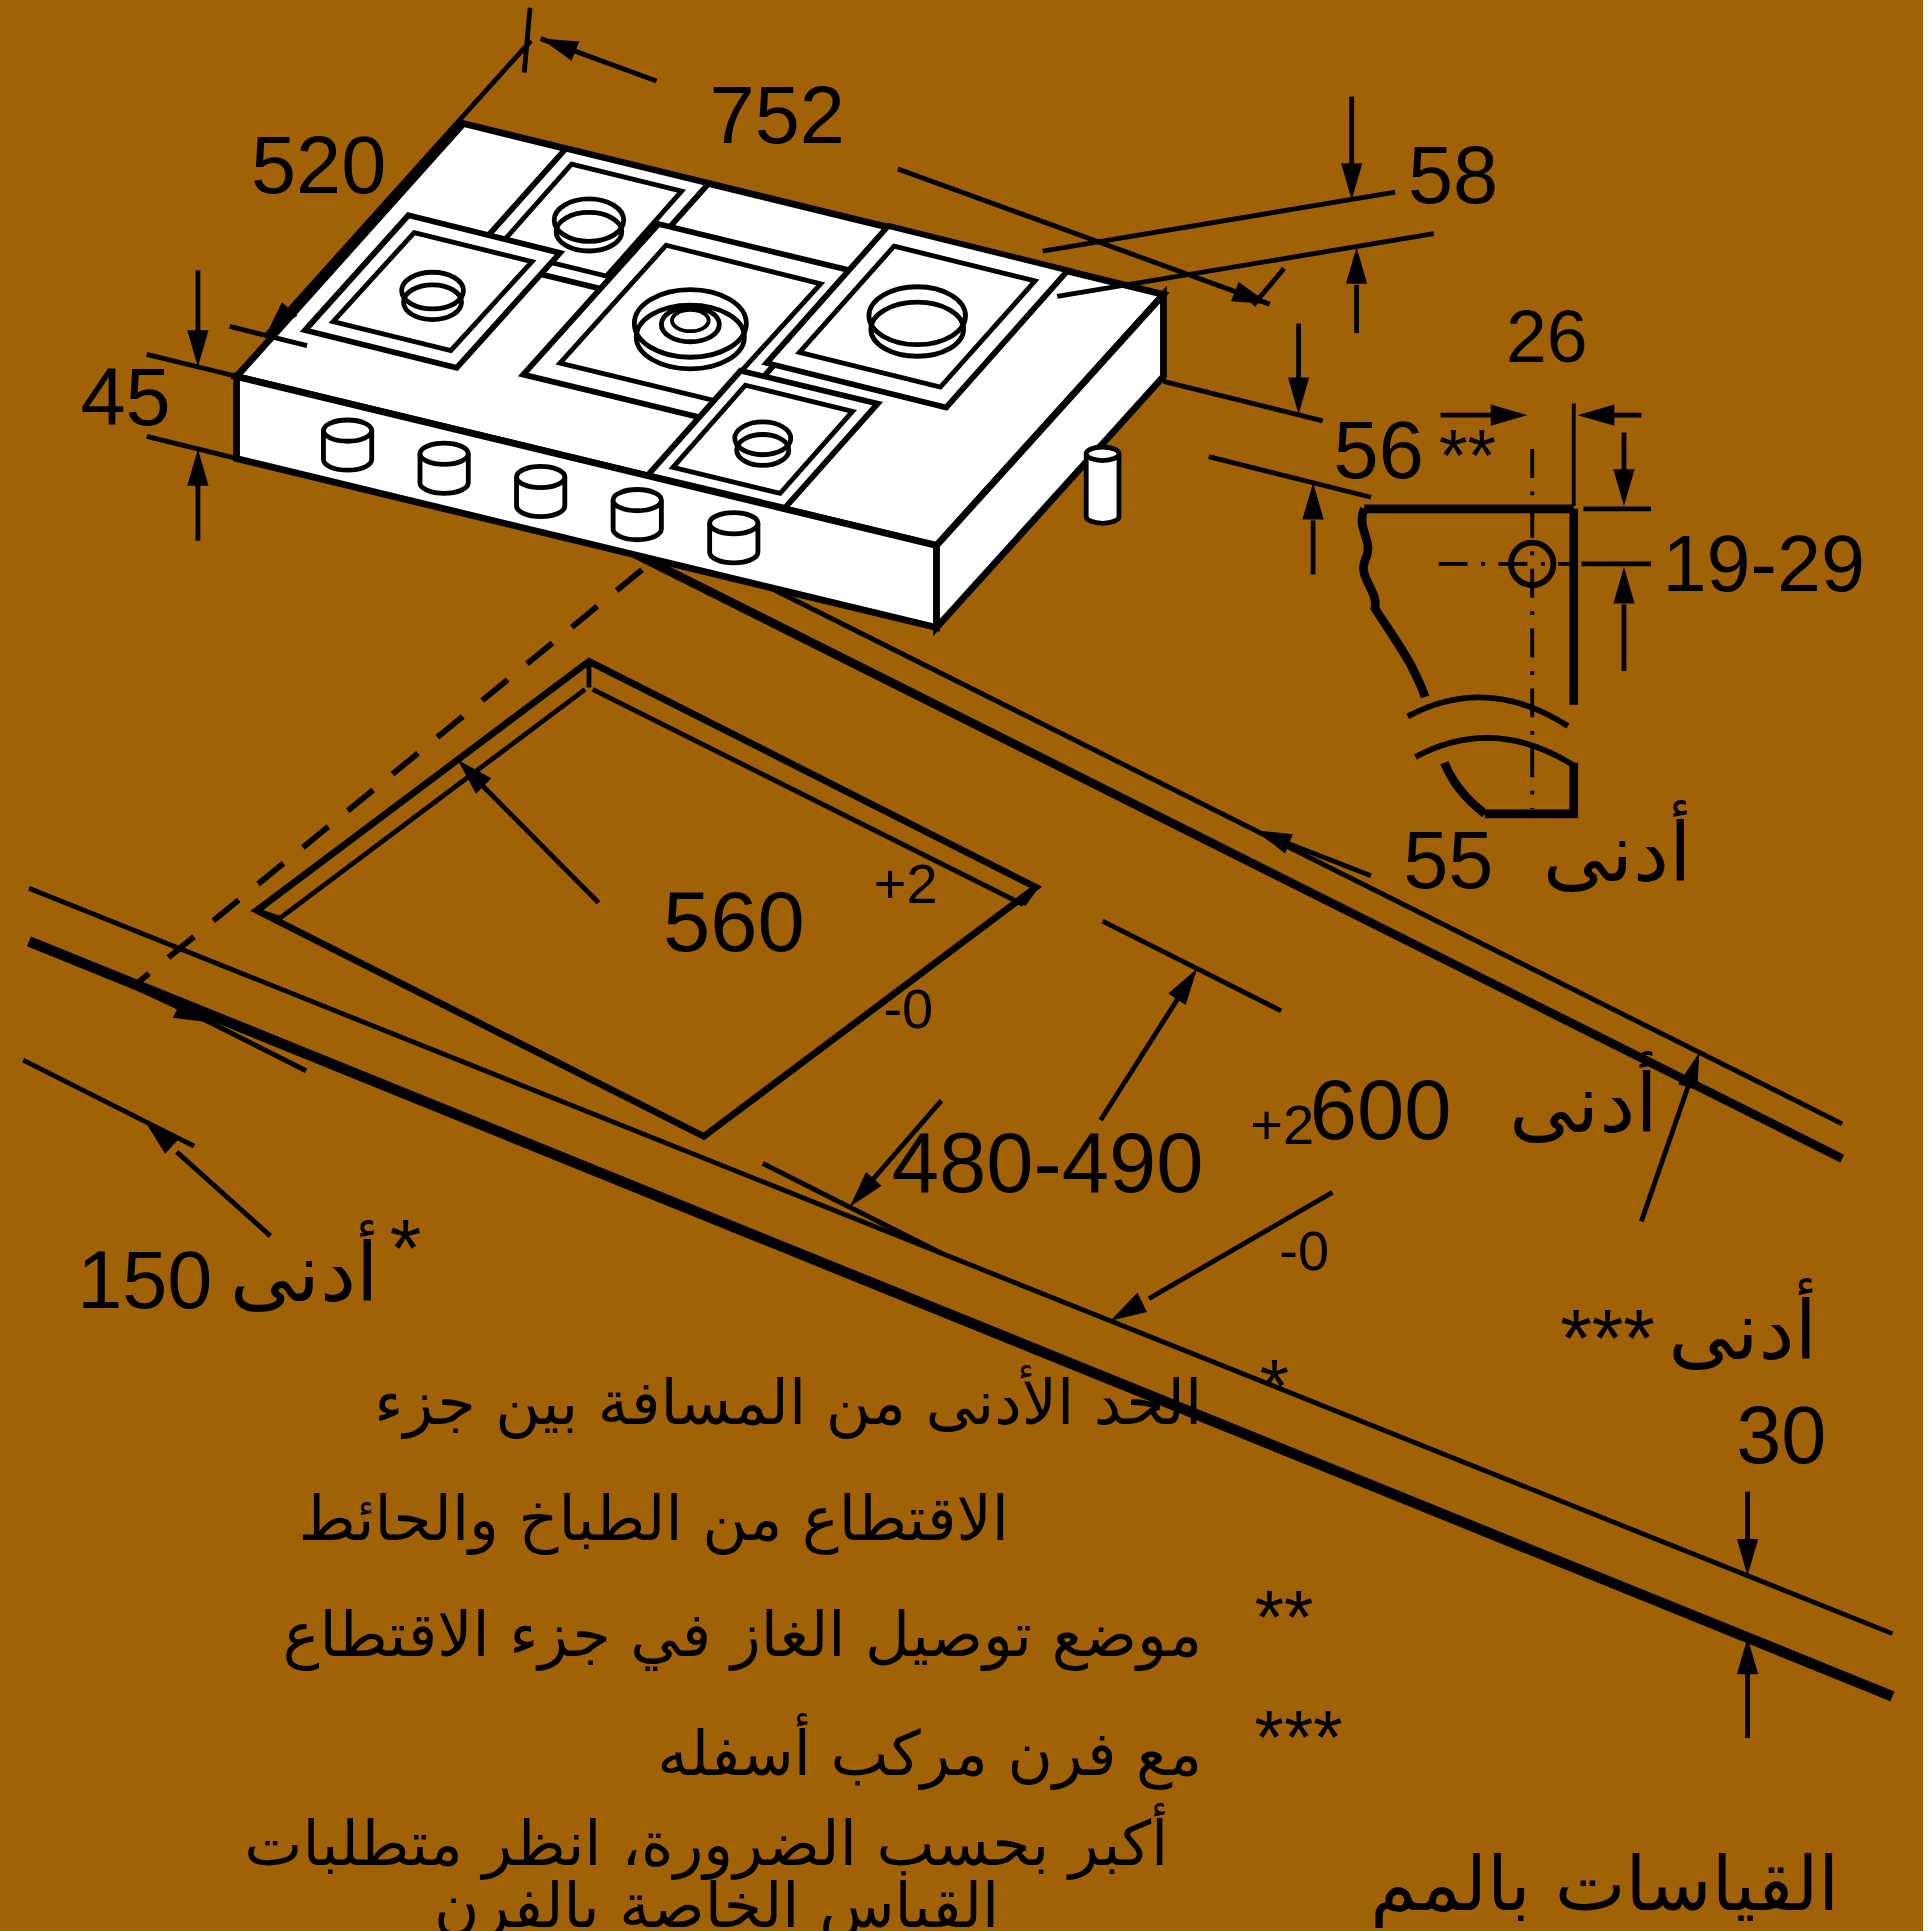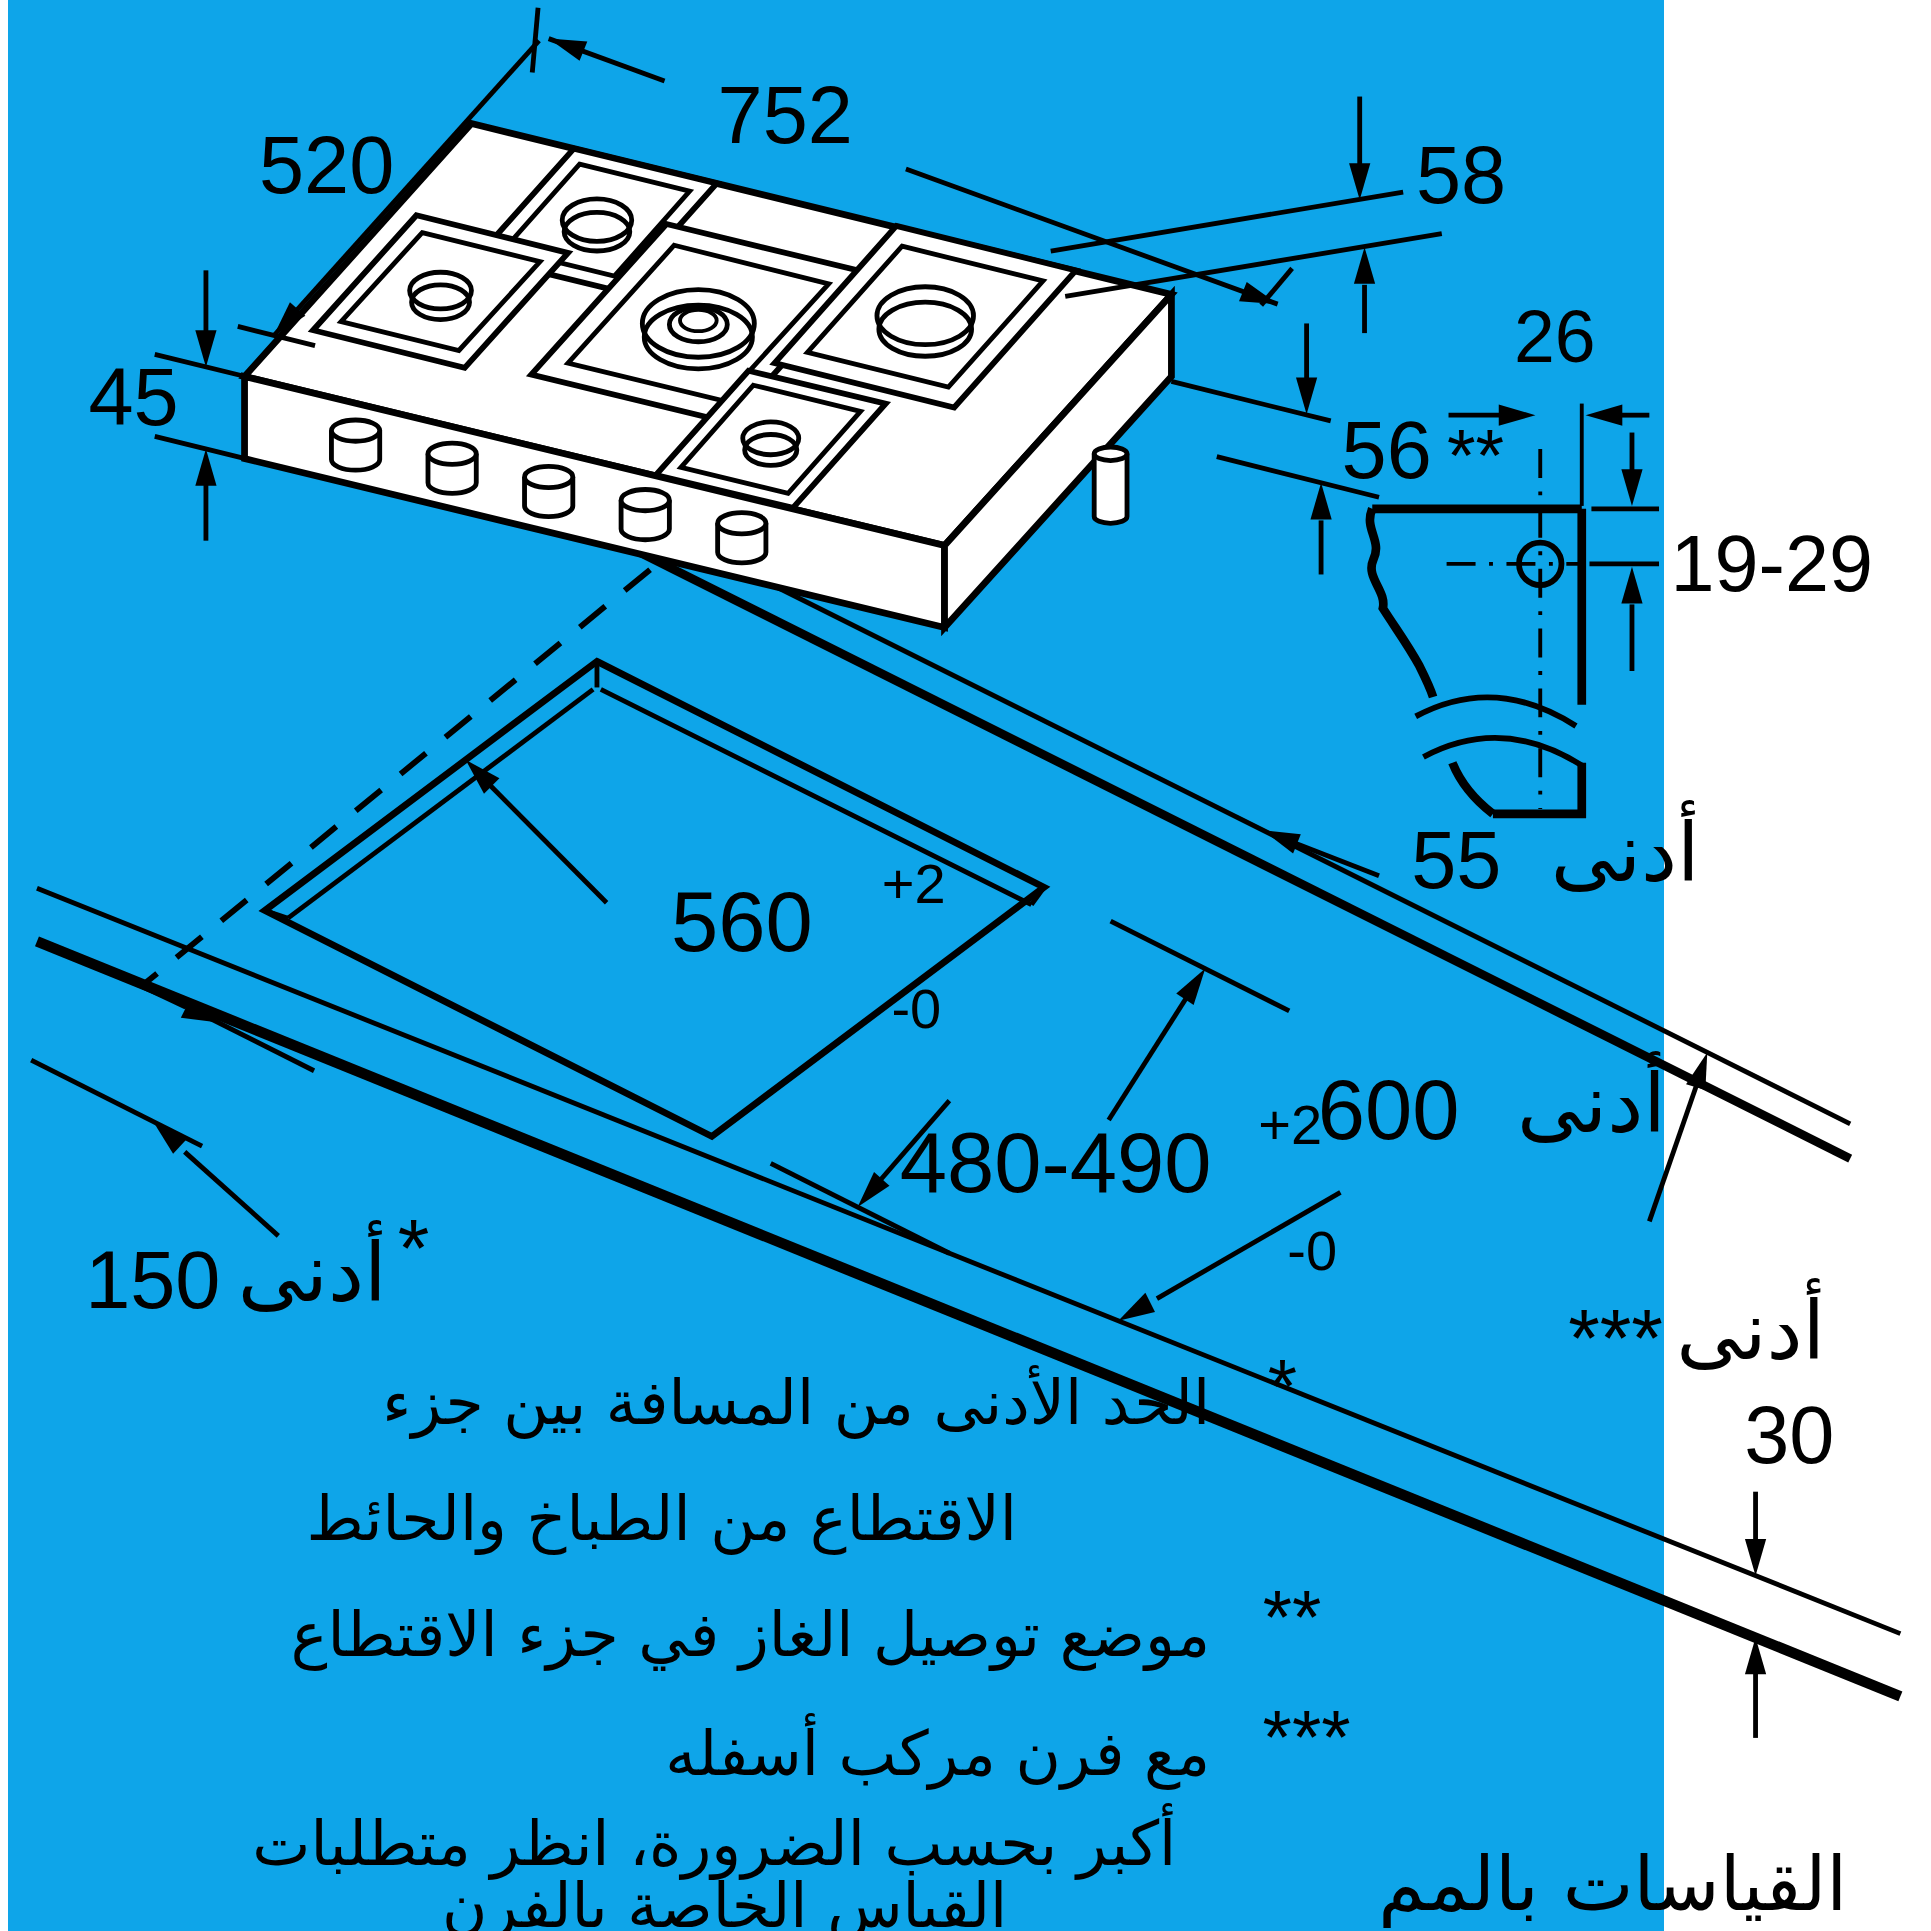--- a/index.html
+++ b/index.html
@@ -1,16 +1,16 @@
 <!DOCTYPE html>
 <html><head>
 <meta charset="utf-8">
 <style>
   html,body{margin:0;padding:0;background:#ffffff;}
-  .page{width:1656px;height:1931px;position:relative;background:#0ea5e9;margin-left:8px;}
+  .page{width:1923px;height:1931px;position:relative;background:#a16207;}
   svg{display:block;}
   text{fill:#000;font-family:"Liberation Sans","DejaVu Sans",sans-serif;}
   .dim{font-size:84px;}
   .dim-big{font-size:88px;}
   .tol{font-size:58px;}
   .det{font-size:76px;}
   .det-range{font-size:82px;}
   .ar{font-size:84px;font-family:"DejaVu Sans",sans-serif;}
   .fn{font-size:64px;font-family:"DejaVu Sans",sans-serif;}
   .fn-mark{font-size:78px;}

